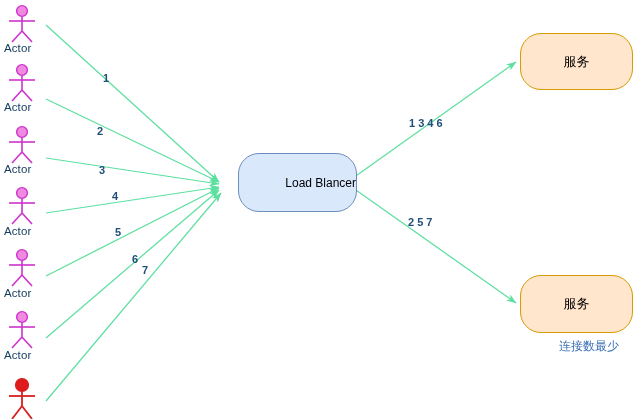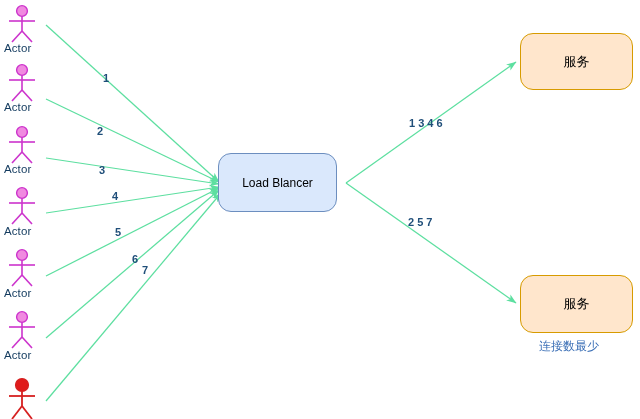--- a/index.html
+++ b/index.html
@@ -22,21 +22,21 @@
   svg.layer {
     position: absolute;
     left: 0;
     top: 0;
     width: 640px;
     height: 419px;
   }
   .node-box {
     position: absolute;
     box-sizing: border-box;
-    border-radius: 13px;
+    border-radius: 21px;
     display: flex;
     align-items: center;
     justify-content: center;
     font-size: 12px;
     color: #000000;
   }
   .lb-box {
     background: #dae8fc;
     border: 1.2px solid #6c8ebf;
   }
@@ -57,20 +57,21 @@
     font-size: 11px;
     color: #1f4e79;
     white-space: nowrap;
     font-weight: 600;
   }
   .caption-label {
     position: absolute;
     font-size: 12px;
     color: #3b6fb6;
     white-space: nowrap;
+    margin-left: 20px;
   }
 </style>
 </head>
 <body>
 
 <div id="canvas">
 
   <svg class="layer" viewBox="0 0 640 419">
     <defs>
       <marker id="arrowGreen" markerWidth="9" markerHeight="9" refX="7.6" refY="3.2" orient="auto" markerUnits="strokeWidth">
@@ -157,21 +158,21 @@
   <div class="edge-label" style="left:97px;  top:125px;">2</div>
   <div class="edge-label" style="left:99px;  top:164px;">3</div>
   <div class="edge-label" style="left:112px; top:190px;">4</div>
   <div class="edge-label" style="left:115px; top:226px;">5</div>
   <div class="edge-label" style="left:132px; top:253px;">6</div>
   <div class="edge-label" style="left:142px; top:264px;">7</div>
 
   <div class="edge-label" style="left:409px; top:117px;text-align:right;">1 3 4 6</div>
   <div class="edge-label" style="left:408px; top:216px;">2 5 7</div>
 
-  <div class="node-box lb-box" style="left:218px; top:153px; width:119px; height:59px;">
+  <div class="node-box lb-box" style="left:238px; top:153px; width:119px; height:59px;justify-content:flex-end;">
     <span>Load Blancer</span>
   </div>
 
   <div class="node-box svc-box" style="left:520px; top:33px; width:113px; height:57px;">
     <span>服务</span>
   </div>
 
   <div class="node-box svc-box" style="left:520px; top:275px; width:113px; height:58px;">
     <span>服务</span>
   </div>

